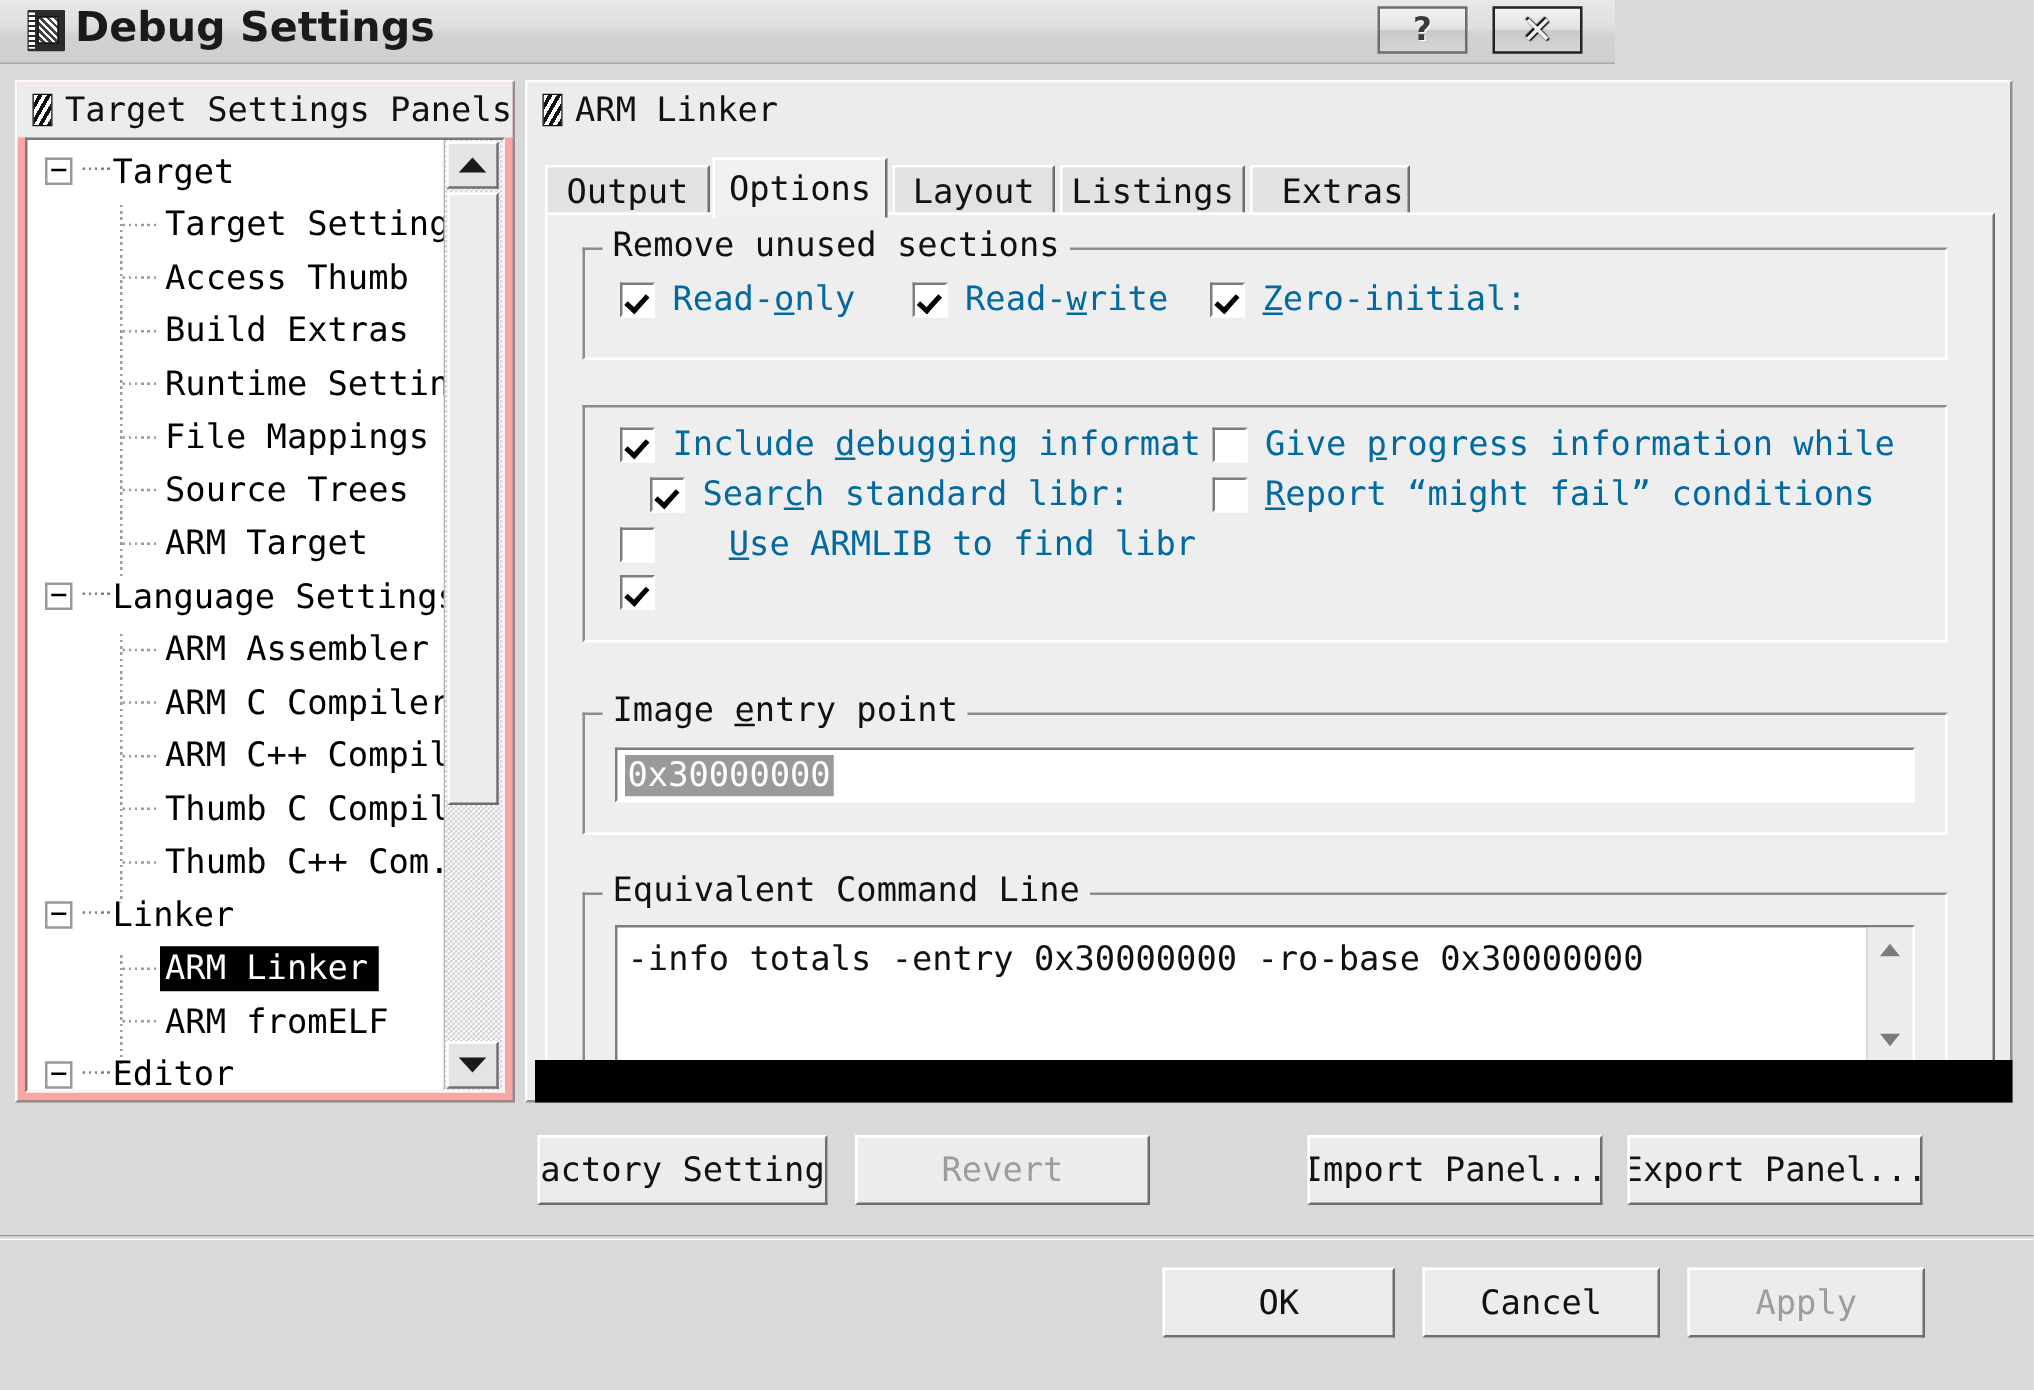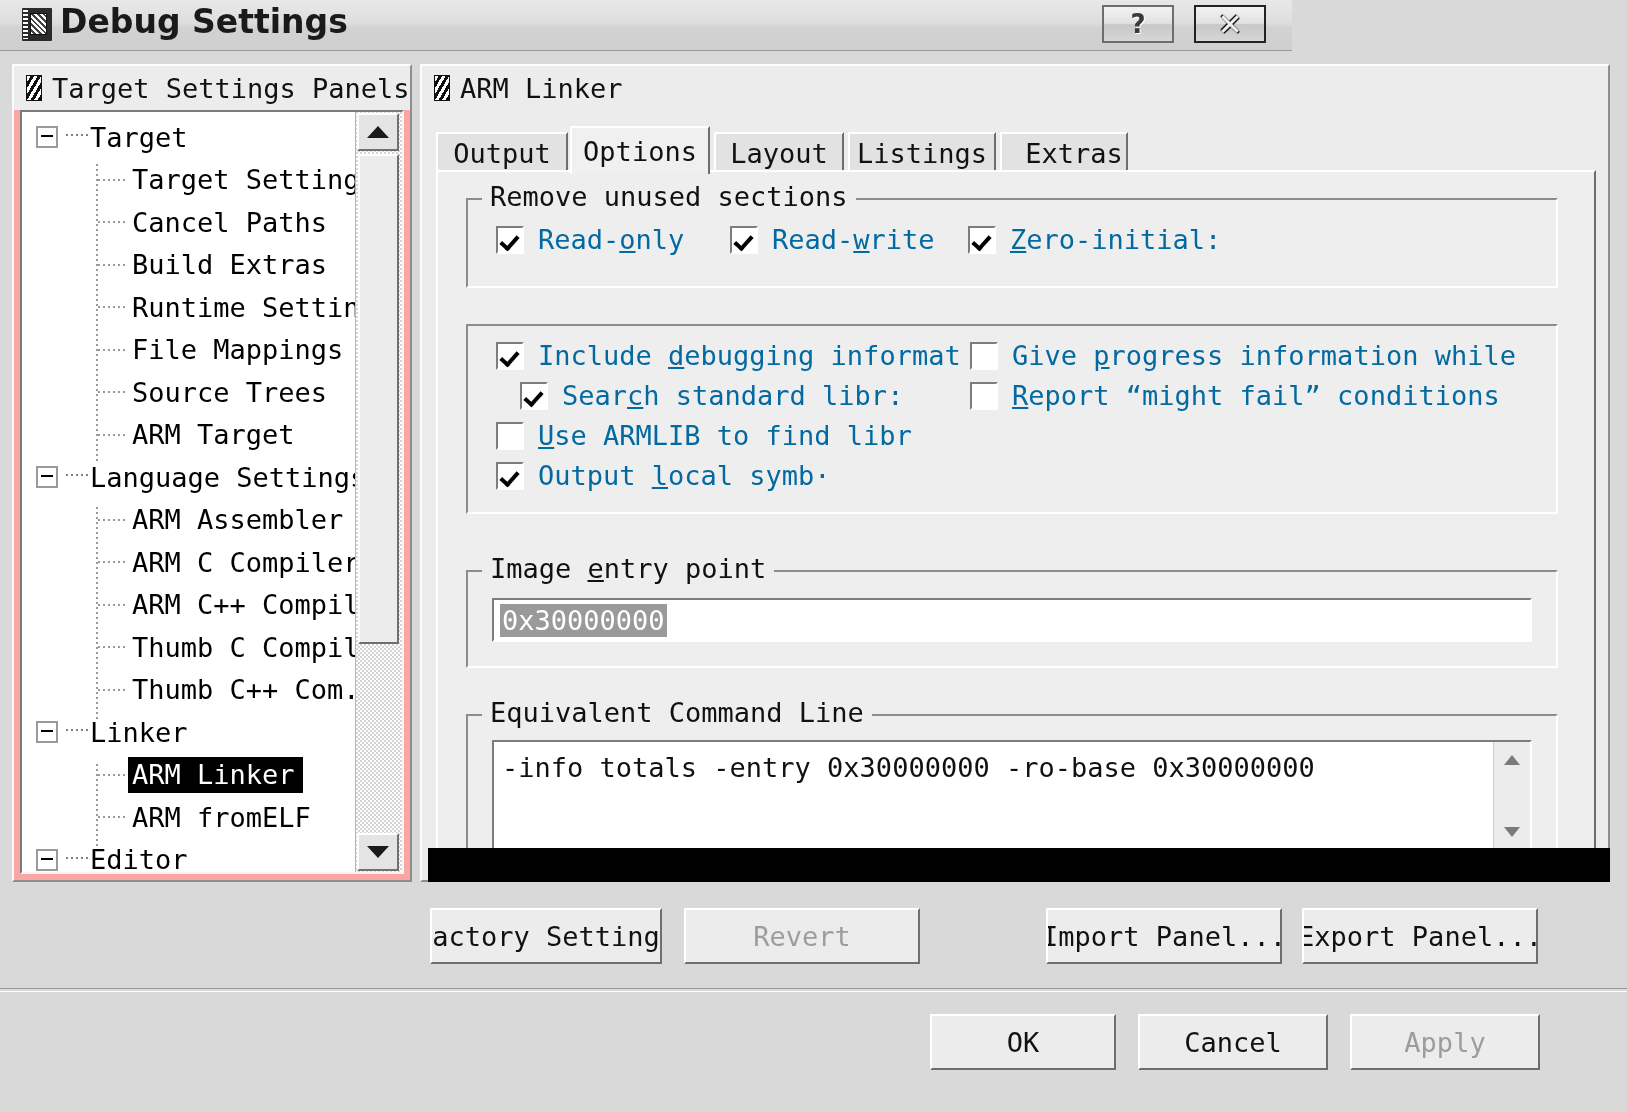--- a/index.html
+++ b/index.html
@@ -302,21 +302,21 @@
           <span class="expander"></span>
           <span class="dots"></span>
           <span class="lbl">Target</span>
         </div>
         <div class="trow child">
           <span class="hline"></span>
           <span class="lbl">Target Settings</span>
         </div>
         <div class="trow child">
           <span class="hline"></span>
-          <span class="lbl">Cancel Paths</span>
+          <span class="lbl">Access Thumb</span>
         </div>
         <div class="trow child">
           <span class="hline"></span>
           <span class="lbl">Build Extras</span>
         </div>
         <div class="trow child">
           <span class="hline"></span>
           <span class="lbl">Runtime Settings</span>
         </div>
         <div class="trow child">
@@ -436,27 +436,26 @@
 
       <div class="gbox" style="left:28px;top:152px;width:1092px;height:190px;">
         <div class="cb" style="left:28px;top:14px;">
           <span class="cbbox on"></span>
           <span class="cblbl">Include <u>d</u>ebugging informat</span>
         </div>
         <div class="cb" style="left:28px;top:54px;padding-left:24px;">
           <span class="cbbox on"></span>
           <span class="cblbl">Sear<u>c</u>h standard libr:</span>
         </div>
-        <div class="cb" style="left:28px;top:94px;">
+        <div class="cb" style="left:28px;top:94px;gap:45px;">
           <span class="cbbox"></span>
           <span class="cblbl"><u>U</u>se ARMLIB to find libr</span>
         </div>
         <div class="cb" style="left:28px;top:134px;">
           <span class="cbbox on"></span>
-          <span class="cblbl">Output <u>l</u>ocal symb·</span>
         </div>
 
         <div class="cb" style="left:502px;top:14px;">
           <span class="cbbox"></span>
           <span class="cblbl">Give <u>p</u>rogress information while</span>
         </div>
         <div class="cb" style="left:502px;top:54px;">
           <span class="cbbox"></span>
           <span class="cblbl"><u>R</u>eport “might fail” conditions</span>
         </div>

